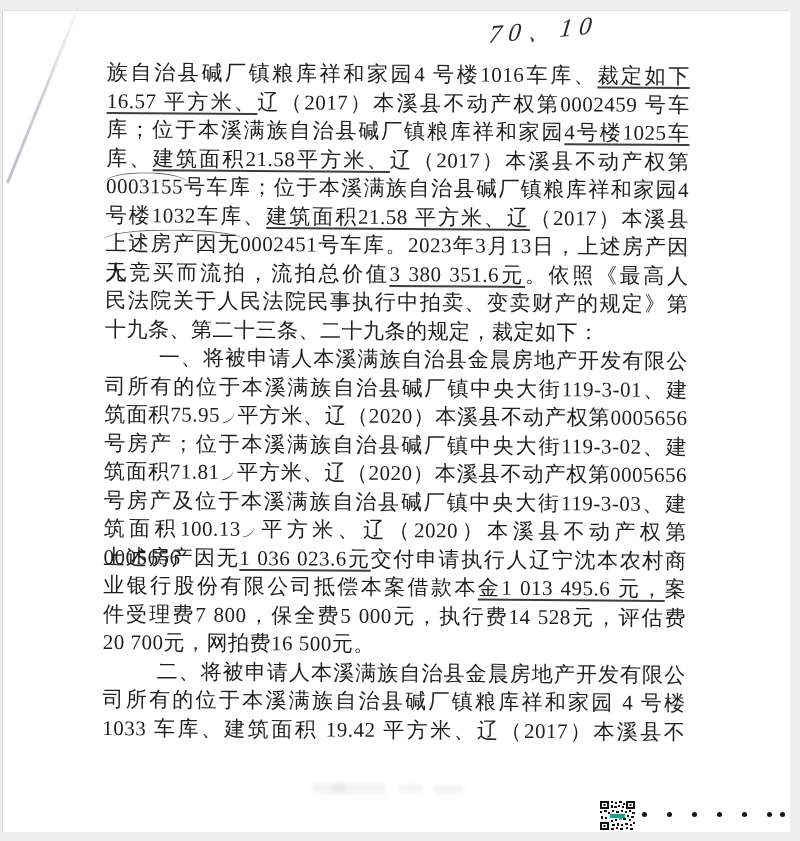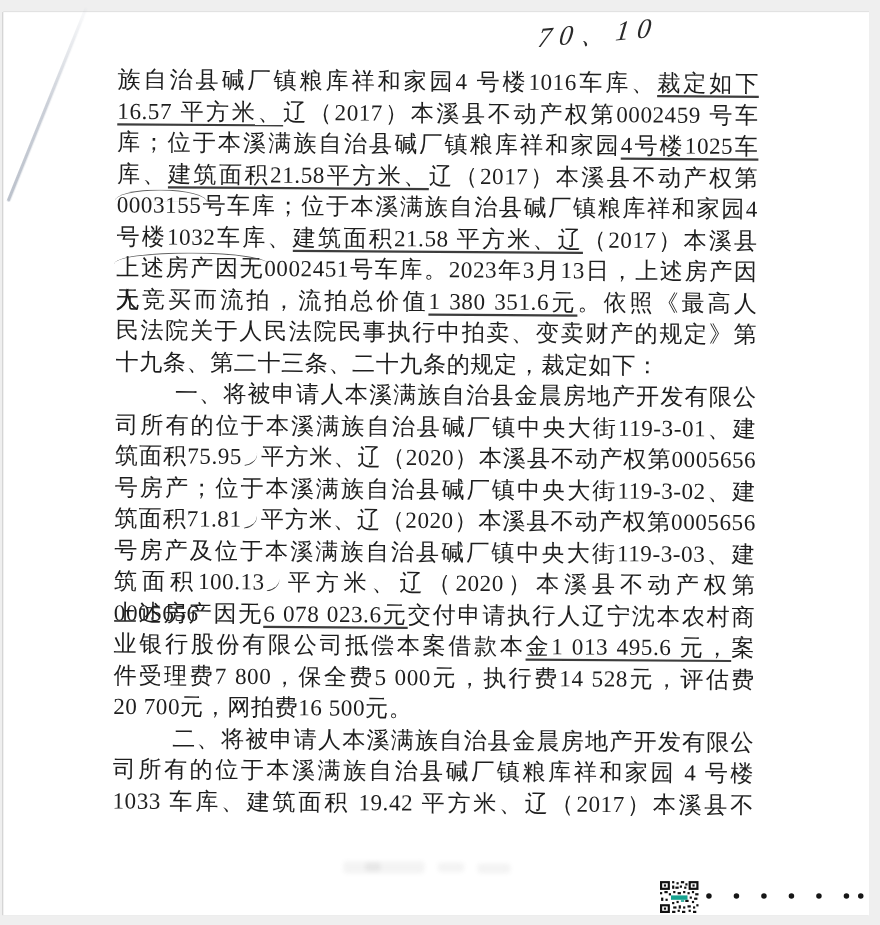--- a/index.html
+++ b/index.html
@@ -81,31 +81,31 @@
 <div class="handwritten">70、10</div>
 
 <div class="doc-text">
     <div class="line"><span>族自治县碱厂镇粮库祥和家园4 号楼1016车库、</span><span class="u">裁定如下</span></div>
     <div class="line"><span class="u">16.57 平方米、</span><span>辽（2017）本溪县不动产权第0002459 号车</span></div>
     <div class="line"><span>库；位于本溪满族自治县碱厂镇粮库祥和家园</span><span class="u">4号楼1025车</span></div>
     <div class="line"><span>库、</span><span class="u">建筑面积21.58平方米、</span><span>辽（2017）本溪县不动产权第</span></div>
     <div class="line"><span class="arc">0003155</span><span>号车库；位于本溪满族自治县碱厂镇粮库祥和家园4</span></div>
     <div class="line"><span>号楼1032车库、</span><span class="u">建筑面积21.58 平方米、辽</span><span>（2017）本溪县</span></div>
     <div class="line"><span class="arc">上述房产因无</span><span>0002451号车库。2023年3月13日，上述房产因无</span></div>
-    <div class="line"><span>人竞买而流拍，流拍总价值</span><span class="u">1 380 351.6元</span><span>。依照《最高人</span></div>
+    <div class="line"><span>人竞买而流拍，流拍总价值</span><span class="u">3 380 351.6元</span><span>。依照《最高人</span></div>
     <div class="line"><span>民法院关于人民法院民事执行中拍卖、变卖财产的规定》第</span></div>
     <div class="line nojust"><span>十九条、第二十三条、二十九条的规定，裁定如下：</span></div>
     <div class="line indent"><span>一、将被申请人本溪满族自治县金晨房地产开发有限公</span></div>
     <div class="line"><span>司所有的位于本溪满族自治县碱厂镇中央大街119-3-01、建</span></div>
     <div class="line"><span class="tick">筑面积75.95</span><span>平方米、辽（2020）本溪县不动产权第0005656</span></div>
     <div class="line"><span>号房产；位于本溪满族自治县碱厂镇中央大街119-3-02、建</span></div>
     <div class="line"><span class="tick">筑面积71.81</span><span>平方米、辽（2020）本溪县不动产权第0005656</span></div>
     <div class="line"><span>号房产及位于本溪满族自治县碱厂镇中央大街119-3-03、建</span></div>
     <div class="line"><span class="tick">筑面积100.13</span><span>平方米、辽（2020）本溪县不动产权第0005656</span></div>
-    <div class="line"><span>上述房产因无</span><span class="u">6 078 023.6元</span><span>交付申请执行人辽宁沈本农村商</span></div>
+    <div class="line"><span>上述房产因无</span><span class="u">1 036 023.6元</span><span>交付申请执行人辽宁沈本农村商</span></div>
     <div class="line"><span>业银行股份有限公司抵偿本案借款本</span><span class="u">金1 013 495.6 元，</span><span>案</span></div>
     <div class="line"><span>件受理费7 800，保全费5 000元，执行费14 528元，评估费</span></div>
     <div class="line nojust"><span>20 700元，网拍费16 500元。</span></div>
     <div class="line indent"><span>二、将被申请人本溪满族自治县金晨房地产开发有限公</span></div>
     <div class="line"><span>司所有的位于本溪满族自治县碱厂镇粮库祥和家园 4 号楼</span></div>
     <div class="line"><span>1033 车库、建筑面积 19.42 平方米、辽（2017）本溪县不</span></div>
   </div>
 
 <div class="smudge s1"></div>
 <div class="smudge s2"></div>

